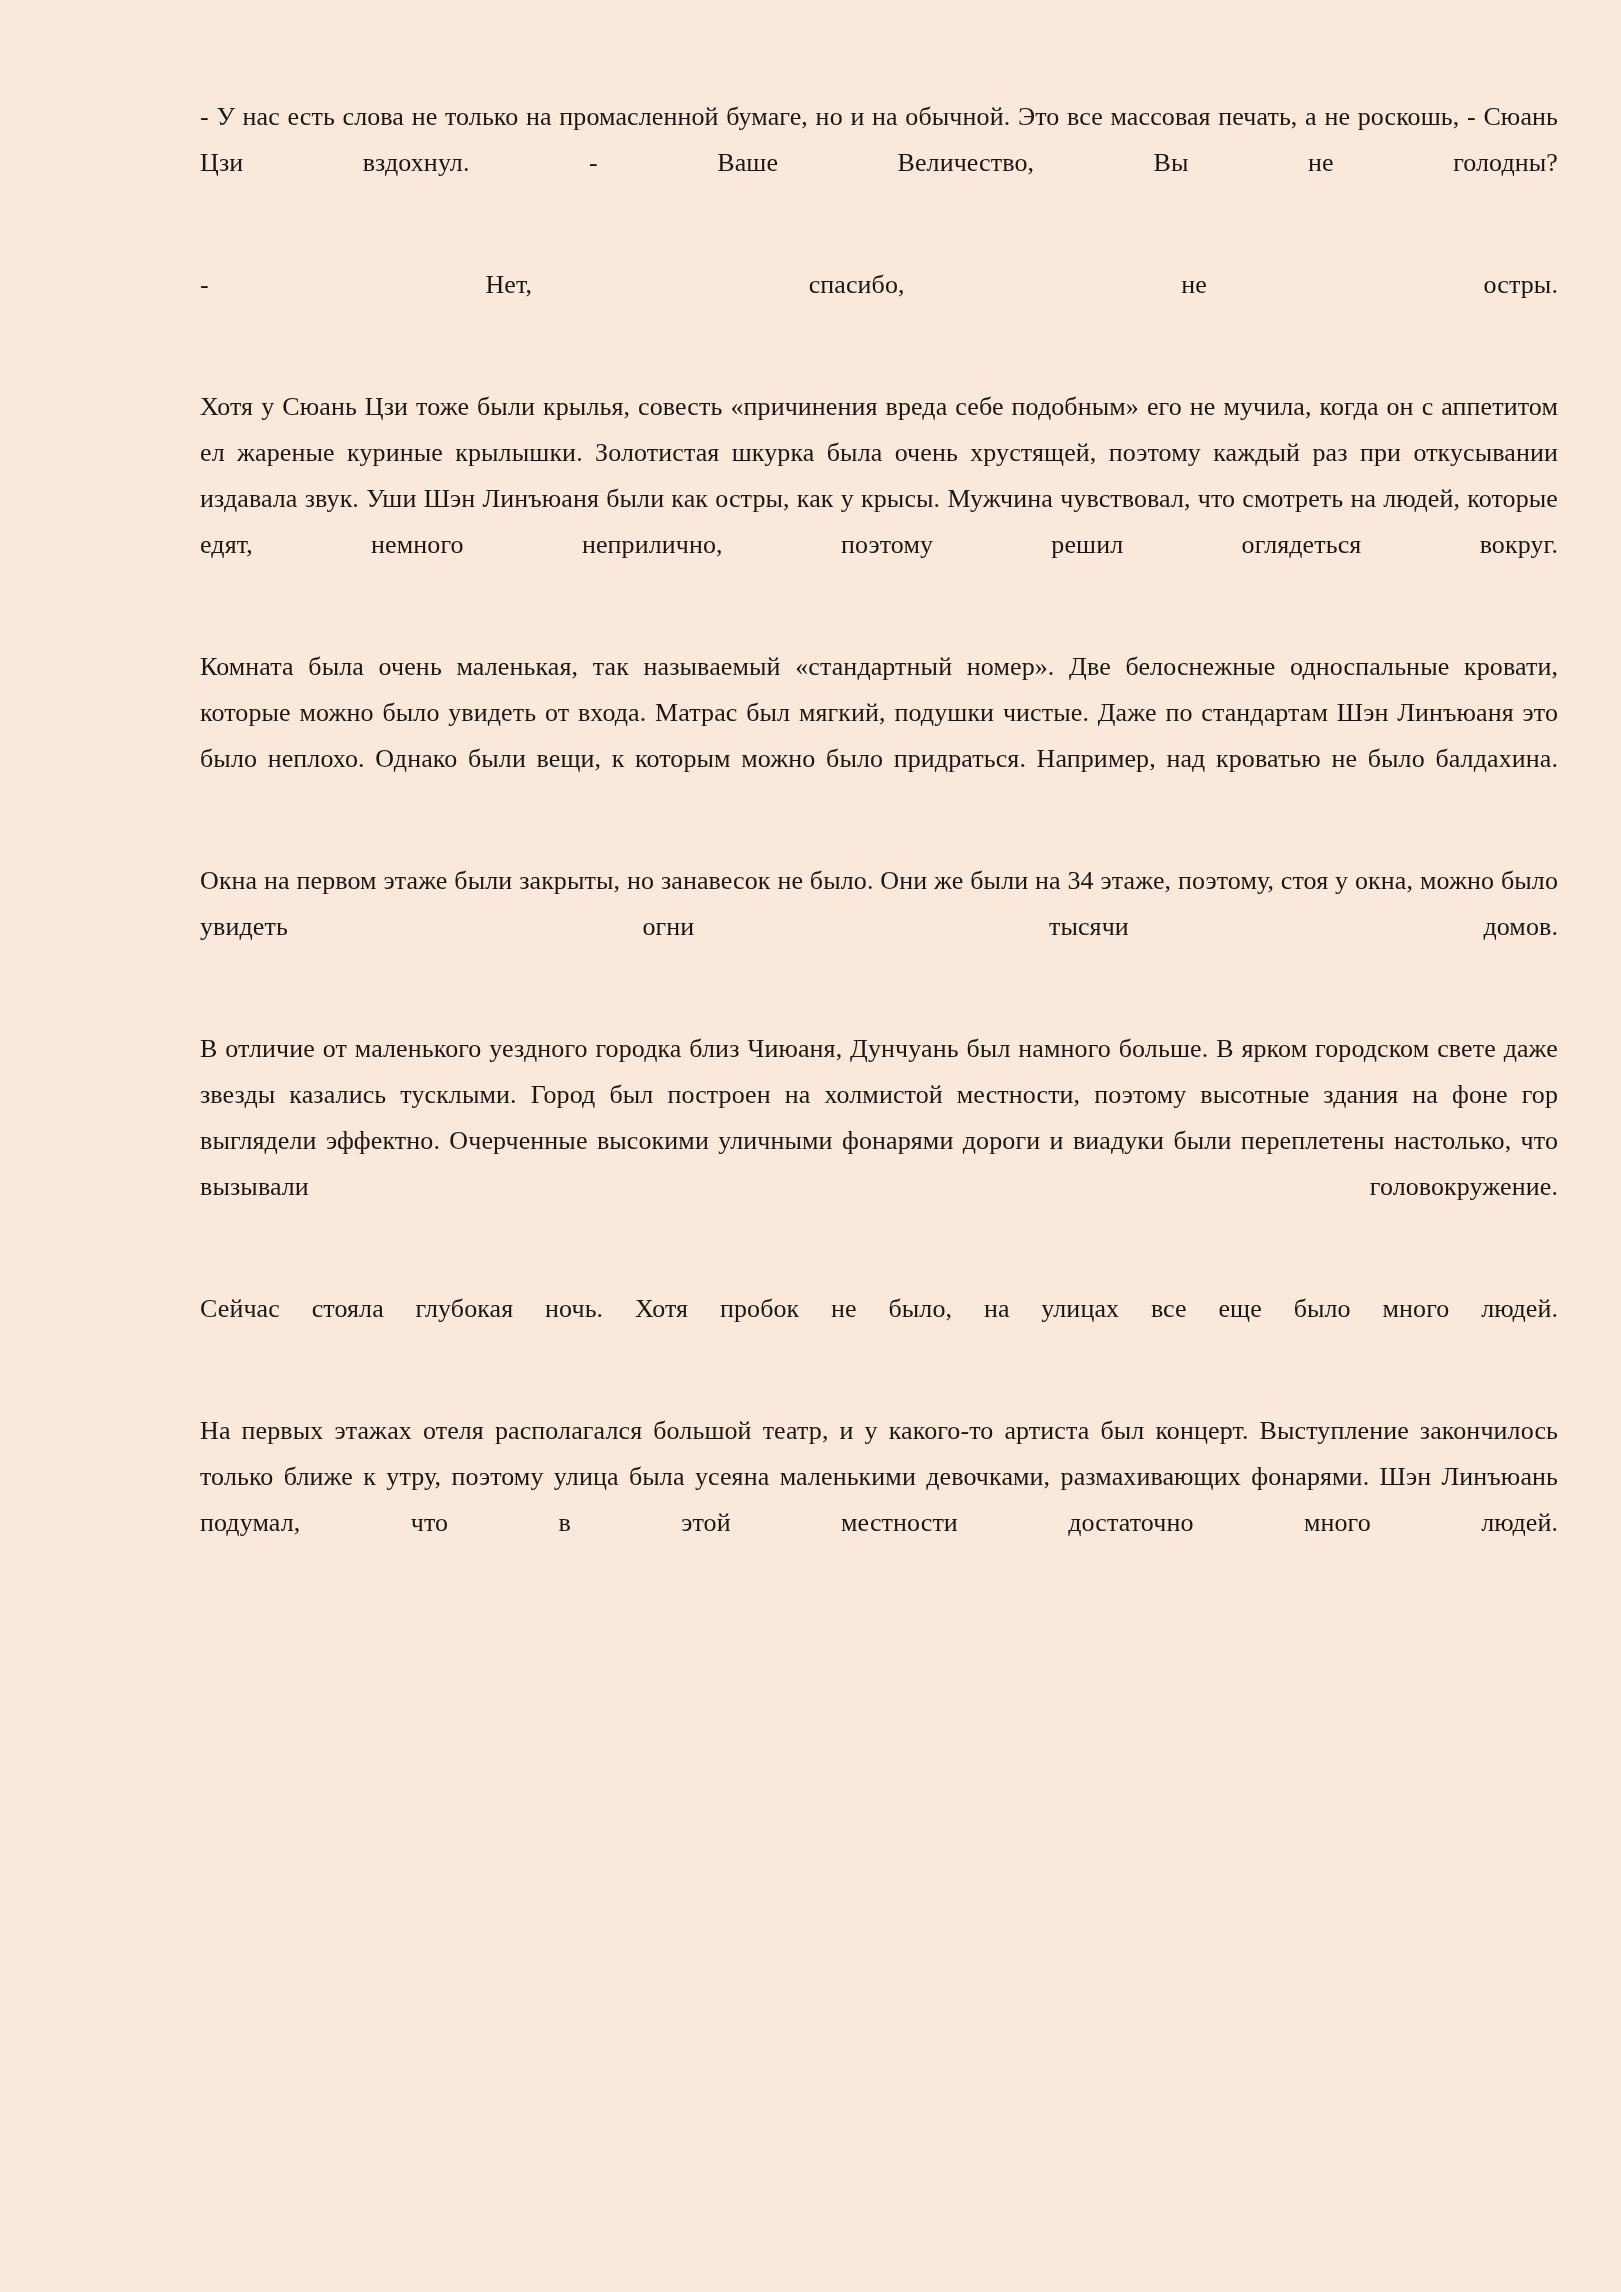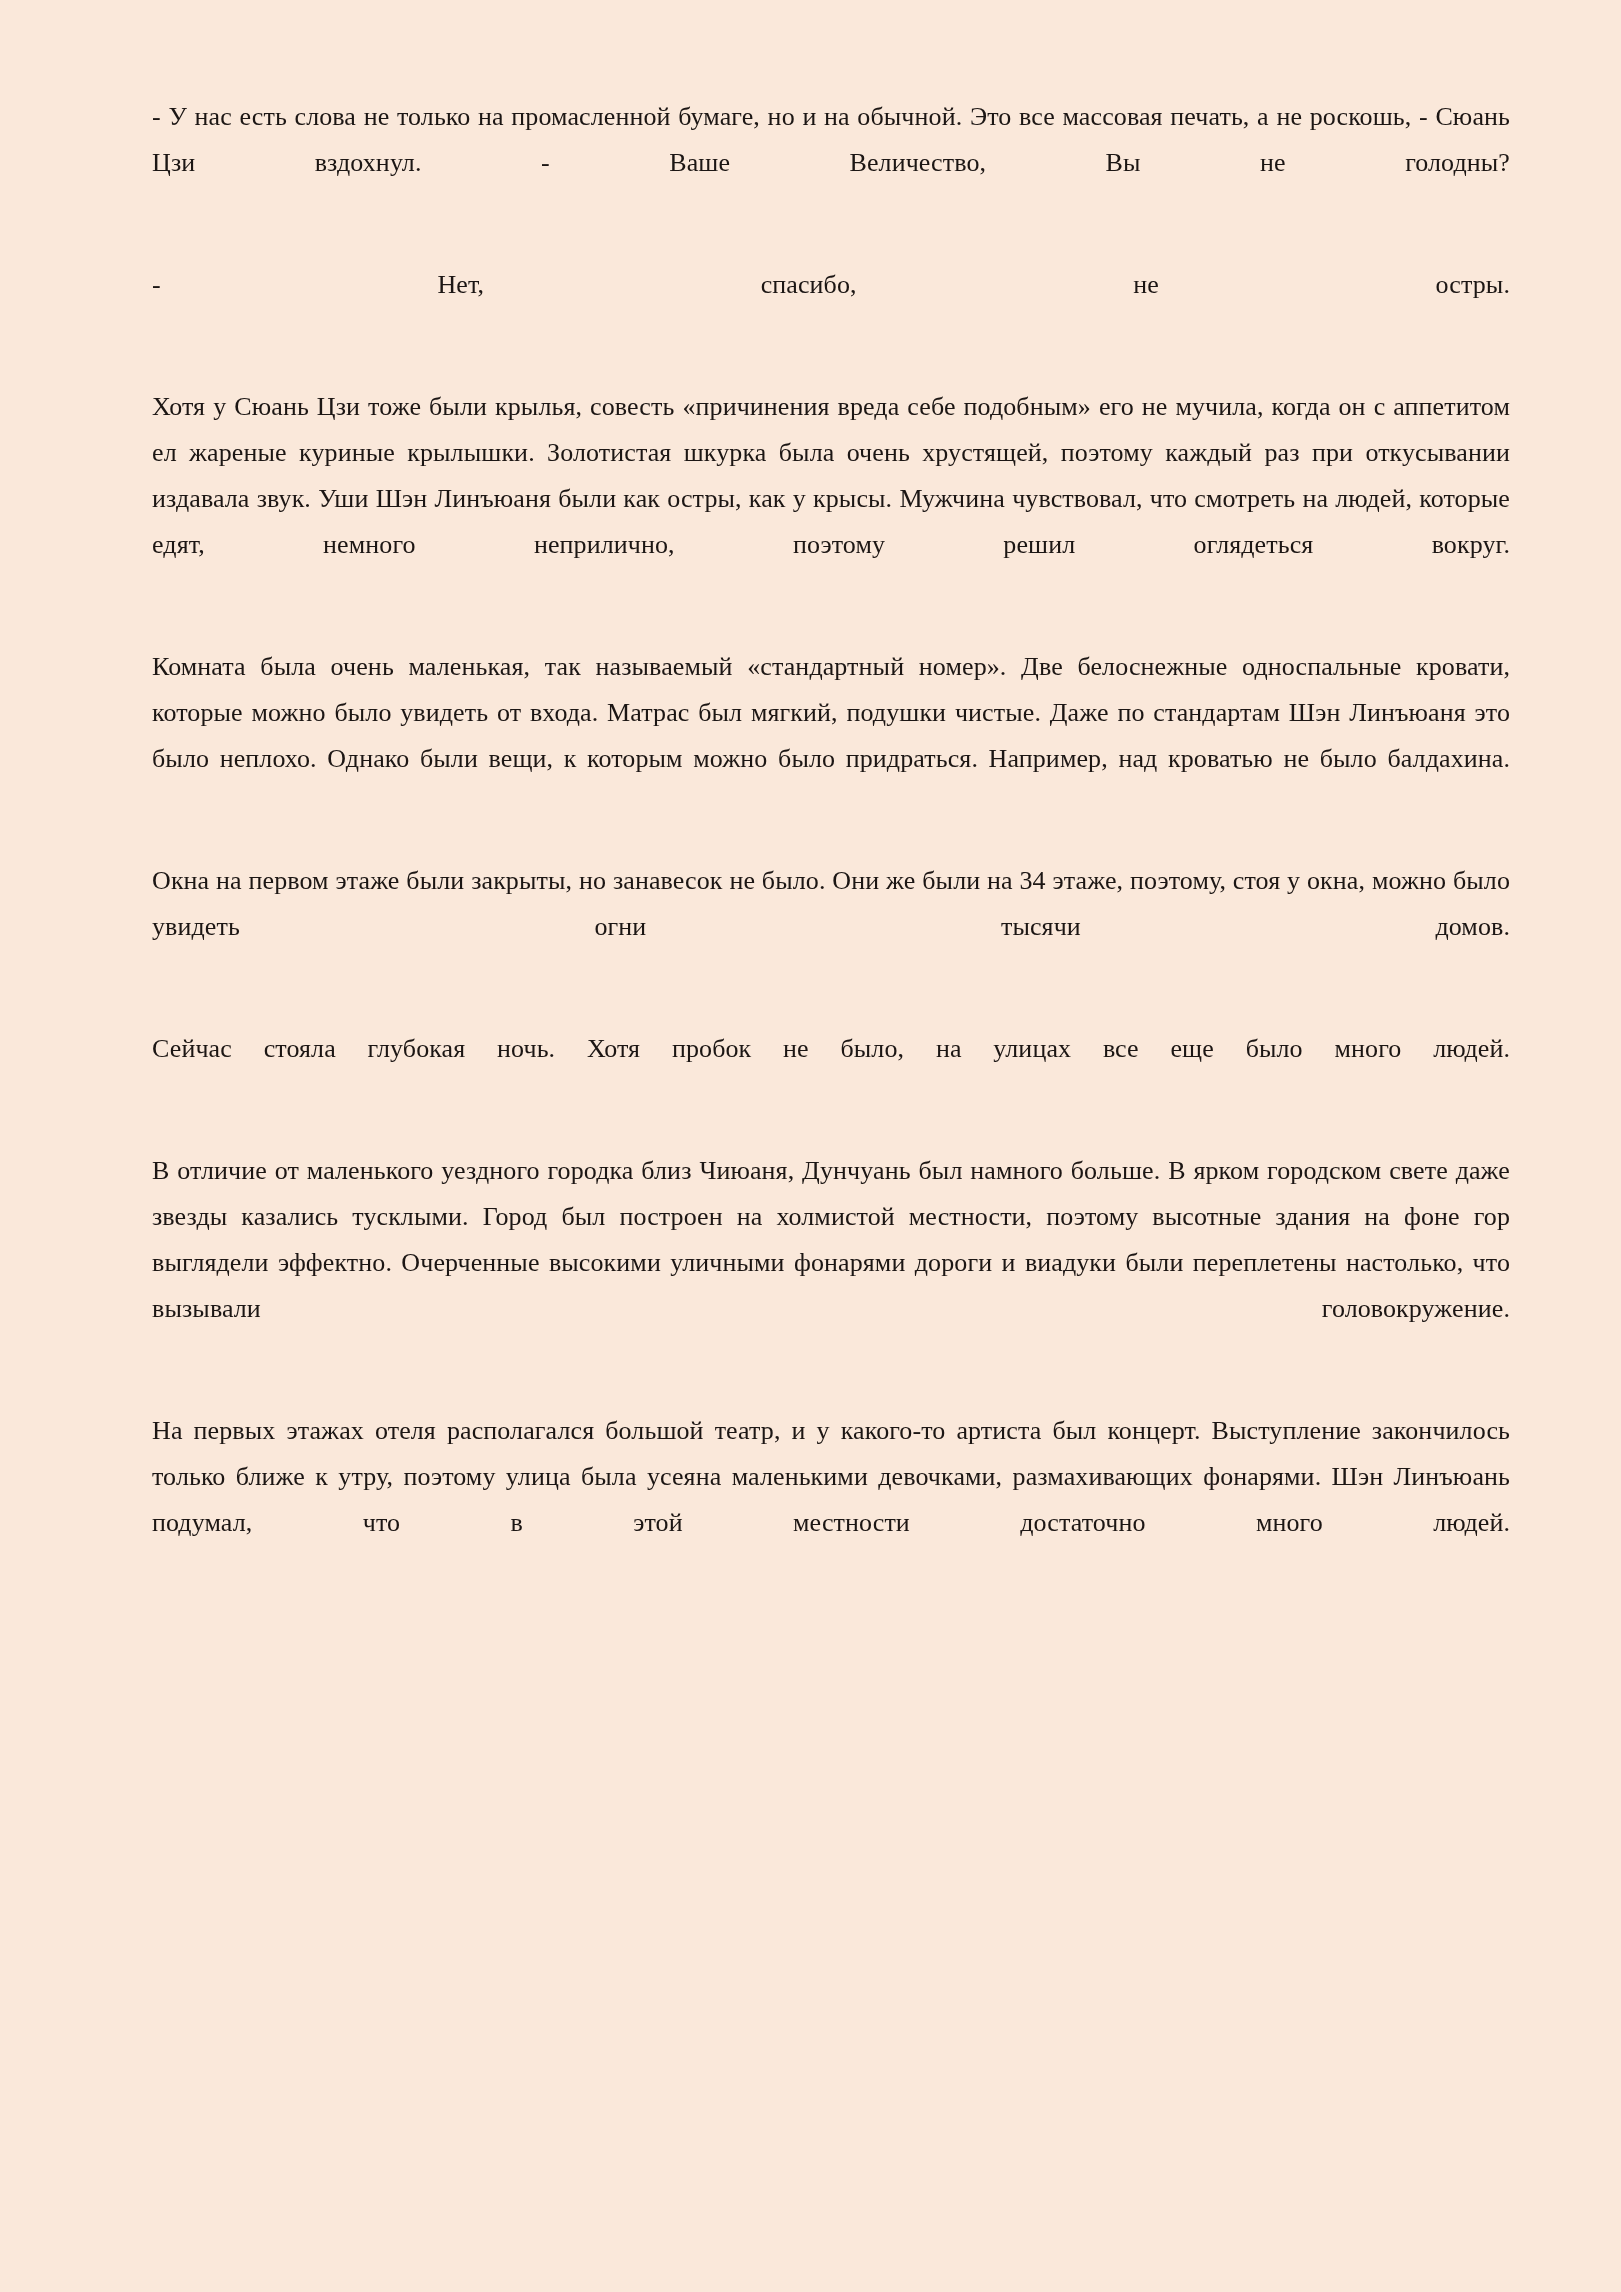--- a/index.html
+++ b/index.html
@@ -18,20 +18,21 @@
   .page {
     position: relative;
     width: 1621px;
     height: 2293px;
     background: #fae8da;
     box-sizing: border-box;
     padding: 94px 110px 59px 152px;
   }
   .content {
     width: 1358px;
+    margin-left: 48px;
   }
   .para {
     font-size: 26px;
     line-height: 46px;
     text-align: justify;
     text-justify: inter-word;
     margin: 0 0 30px 0;
     letter-spacing: 0.1px;
     word-spacing: 0.2px;
     hyphens: none;
@@ -49,18 +50,18 @@
 </head>
 <body>
 
 <div class="page">
   <div class="content">
     <p class="para">- У нас есть слова не только на промасленной бумаге, но и на обычной. Это все массовая печать, а не роскошь, - Сюань Цзи вздохнул. - Ваше Величество, Вы не голодны?</p>
     <p class="para">- Нет, спасибо, не остры.</p>
     <p class="para">Хотя у Сюань Цзи тоже были крылья, совесть «причинения вреда себе подобным» его не мучила, когда он с аппетитом ел жареные куриные крылышки. Золотистая шкурка была очень хрустящей, поэтому каждый раз при откусывании издавала звук. Уши Шэн Линъюаня были как остры, как у крысы. Мужчина чувствовал, что смотреть на людей, которые едят, немного неприлично, поэтому решил оглядеться вокруг.</p>
     <p class="para">Комната была очень маленькая, так называемый «стандартный номер». Две белоснежные односпальные кровати, которые можно было увидеть от входа. Матрас был мягкий, подушки чистые. Даже по стандартам Шэн Линъюаня это было неплохо. Однако были вещи, к которым можно было придраться. Например, над кроватью не было балдахина.</p>
     <p class="para">Окна на первом этаже были закрыты, но занавесок не было. Они же были на 34 этаже, поэтому, стоя у окна, можно было увидеть огни тысячи домов.</p>
+    <p class="para">В отличие от маленького уездного городка близ Чиюаня, Дунчуань был намного больше. В ярком городском свете даже звезды казались тусклыми. Город был построен на холмистой местности, поэтому высотные здания на фоне гор выглядели эффектно. Очерченные высокими уличными фонарями дороги и виадуки были переплетены настолько, что вызывали головокружение.</p>
     <p class="para">Сейчас стояла глубокая ночь. Хотя пробок не было, на улицах все еще было много людей.</p>
-    <p class="para">В отличие от маленького уездного городка близ Чиюаня, Дунчуань был намного больше. В ярком городском свете даже звезды казались тусклыми. Город был построен на холмистой местности, поэтому высотные здания на фоне гор выглядели эффектно. Очерченные высокими уличными фонарями дороги и виадуки были переплетены настолько, что вызывали головокружение.</p>
     <p class="para">На первых этажах отеля располагался большой театр, и у какого-то артиста был концерт. Выступление закончилось только ближе к утру, поэтому улица была усеяна маленькими девочками, размахивающих фонарями. Шэн Линъюань подумал, что в этой местности достаточно много людей.</p>
   </div>
 </div>
 
 
 </body></html>

